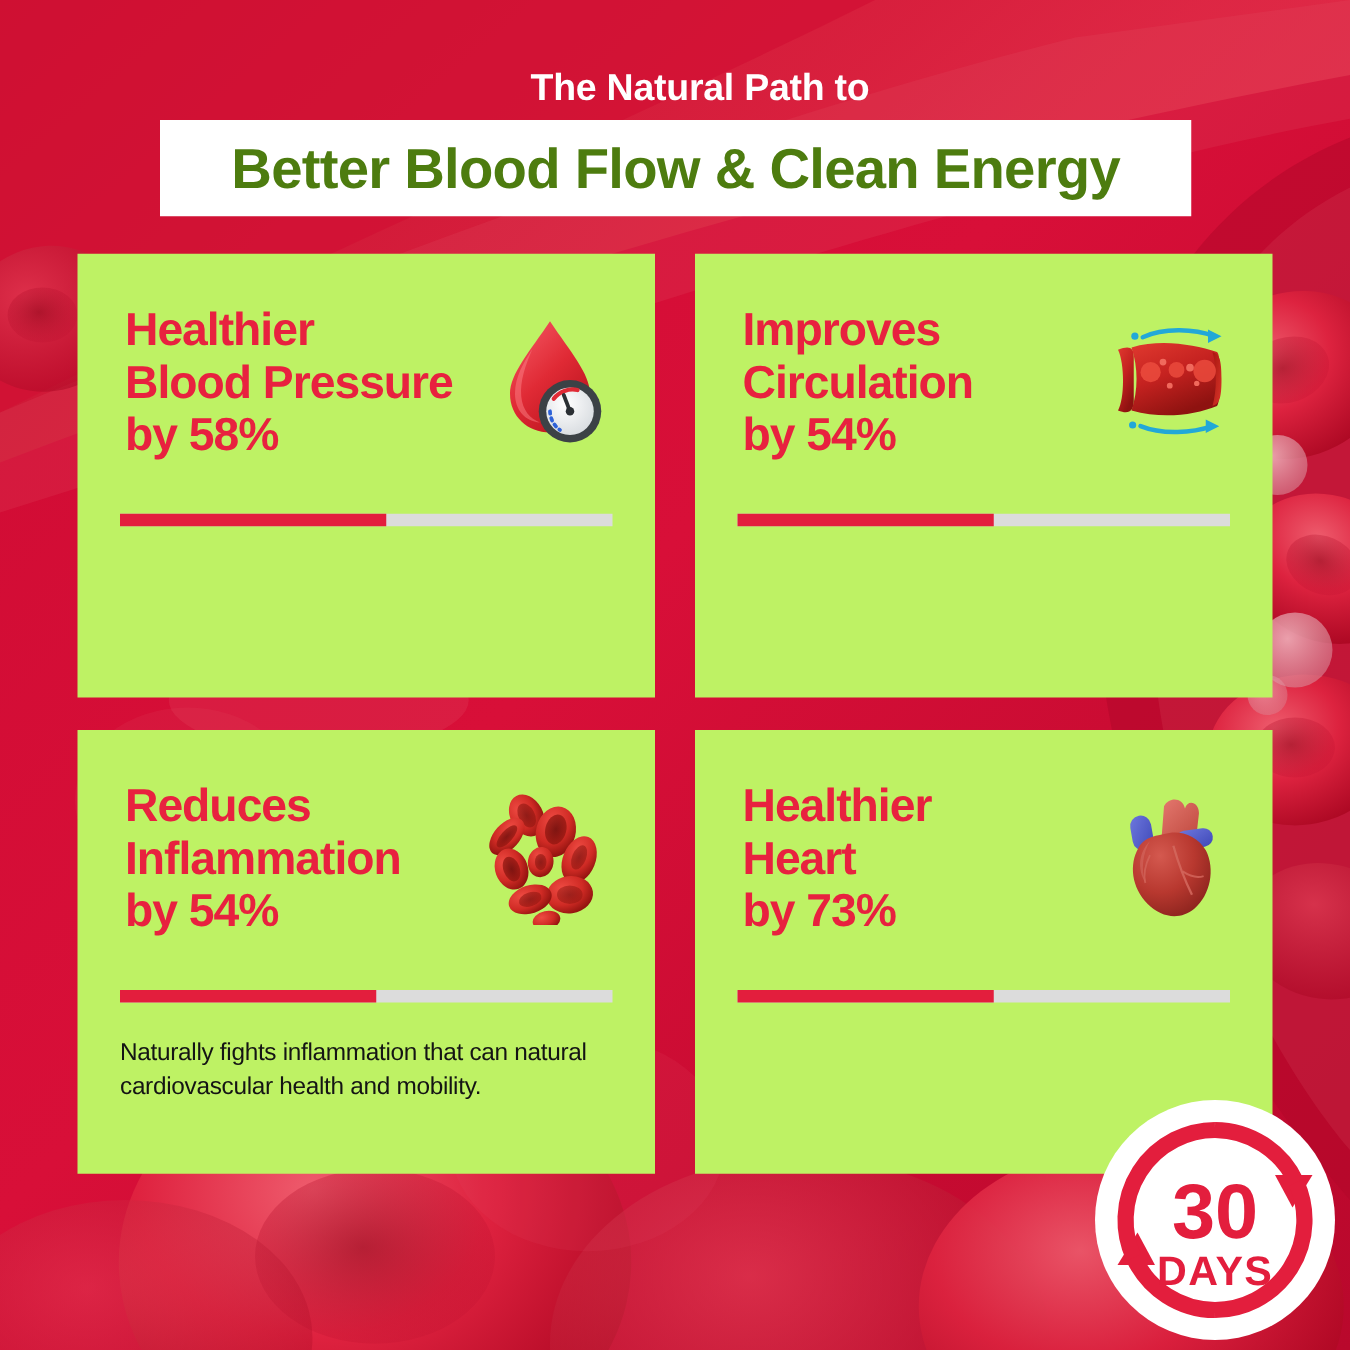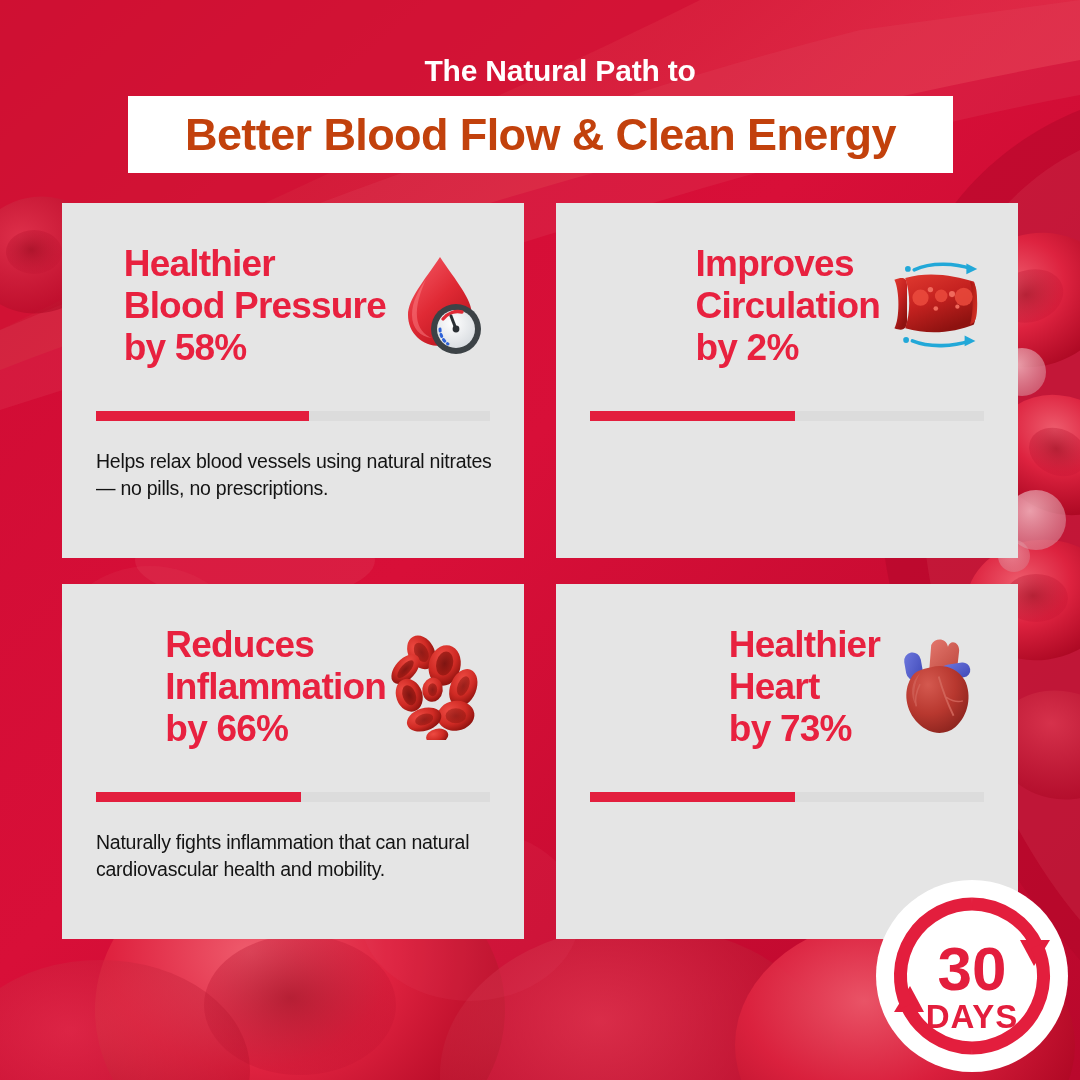--- a/index.html
+++ b/index.html
@@ -26,46 +26,45 @@
     margin-top:54px;
   }
   .title-band {
     position:absolute;
     left:128px; top:96px;
     width:825px; height:77px;
     background:#ffffff;
     display:flex; align-items:center; justify-content:center;
   }
   .title-band .title {
-    color:#c2410c;
+    color:#4d7c0f;
     font-size:45px;
     font-weight:bold;
     letter-spacing:-0.6px;
     white-space:nowrap;
   }
 
   
   .grid {
     position:absolute;
     left:62px; top:203px;
     width:956px;
     display:grid;
     grid-template-columns:462px 462px;
     grid-template-rows:355px 355px;
     column-gap:32px;
     row-gap:26px;
     z-index:4;
   }
   .card {
-    background:#e5e5e5;
+    background:#bef264;
     position:relative;
     padding:40px 34px 0 38px;
     display:flex;
     flex-direction:column;
-    align-items:flex-end;
   }
   .card-top { display:flex; align-items:flex-start; justify-content:space-between; }
   .headline {
     color:#E8213F;
     font-size:37px;
     font-weight:bold;
     line-height:1.14;
     letter-spacing:-0.8px;
     white-space:pre-line;
     flex:0 1 auto;
@@ -213,28 +212,27 @@
           <path d="M57 70 A19 19 0 0 1 76 63" stroke="#E02A35" stroke-width="3.4" fill="none" stroke-linecap="round"></path>
           <path d="M54 80 A19 19 0 0 0 62 95" stroke="#2E62D8" stroke-width="3" fill="none" stroke-linecap="round" stroke-dasharray="2 3.6"></path>
           <line x1="70" y1="80" x2="65" y2="67" stroke="#2B3034" stroke-width="3" stroke-linecap="round"></line>
           <circle cx="70" cy="80" r="3.4" fill="#2B3034"></circle>
         </svg>
       </div>
     </div>
     <div class="bar-wrap">
       <div class="bar-fill" style="width:54%"></div>
     </div>
-    <div class="blurb">Helps relax blood vessels using natural nitrates — no pills, no prescriptions.</div>
   </div>
 
   <div class="card">
     <div class="card-top">
       <div class="headline">Improves
 Circulation
-by 2%</div>
+by 54%</div>
       <div class="card-icon">
         <svg viewBox="0 0 120 110">
           <defs>
             <linearGradient id="vesG" x1="0" y1="0" x2="0.5" y2="1">
               <stop offset="0%" stop-color="#E0392F"></stop>
                 <stop offset="50%" stop-color="#C52220"></stop>
                 <stop offset="100%" stop-color="#8E1210"></stop>
             </linearGradient>
             <linearGradient id="vesIn" x1="0" y1="0" x2="1" y2="1">
               <stop offset="0%" stop-color="#A8160F"></stop>
@@ -262,21 +260,21 @@
     </div>
     <div class="bar-wrap">
       <div class="bar-fill" style="width:52%"></div>
     </div>
   </div>
 
   <div class="card">
     <div class="card-top">
       <div class="headline">Reduces
 Inflammation
-by 66%</div>
+by 54%</div>
       <div class="card-icon">
         <svg viewBox="0 0 110 118">
           <defs>
             <radialGradient id="rbcA" cx="35%" cy="30%" r="75%">
               <stop offset="0%" stop-color="#EE4A42"></stop>
                 <stop offset="60%" stop-color="#CF2A24"></stop>
                 <stop offset="100%" stop-color="#8E120E"></stop>
             </radialGradient>
             <radialGradient id="rbcDark" cx="50%" cy="50%" r="60%">
               <stop offset="0%" stop-color="#5E0806"></stop>

